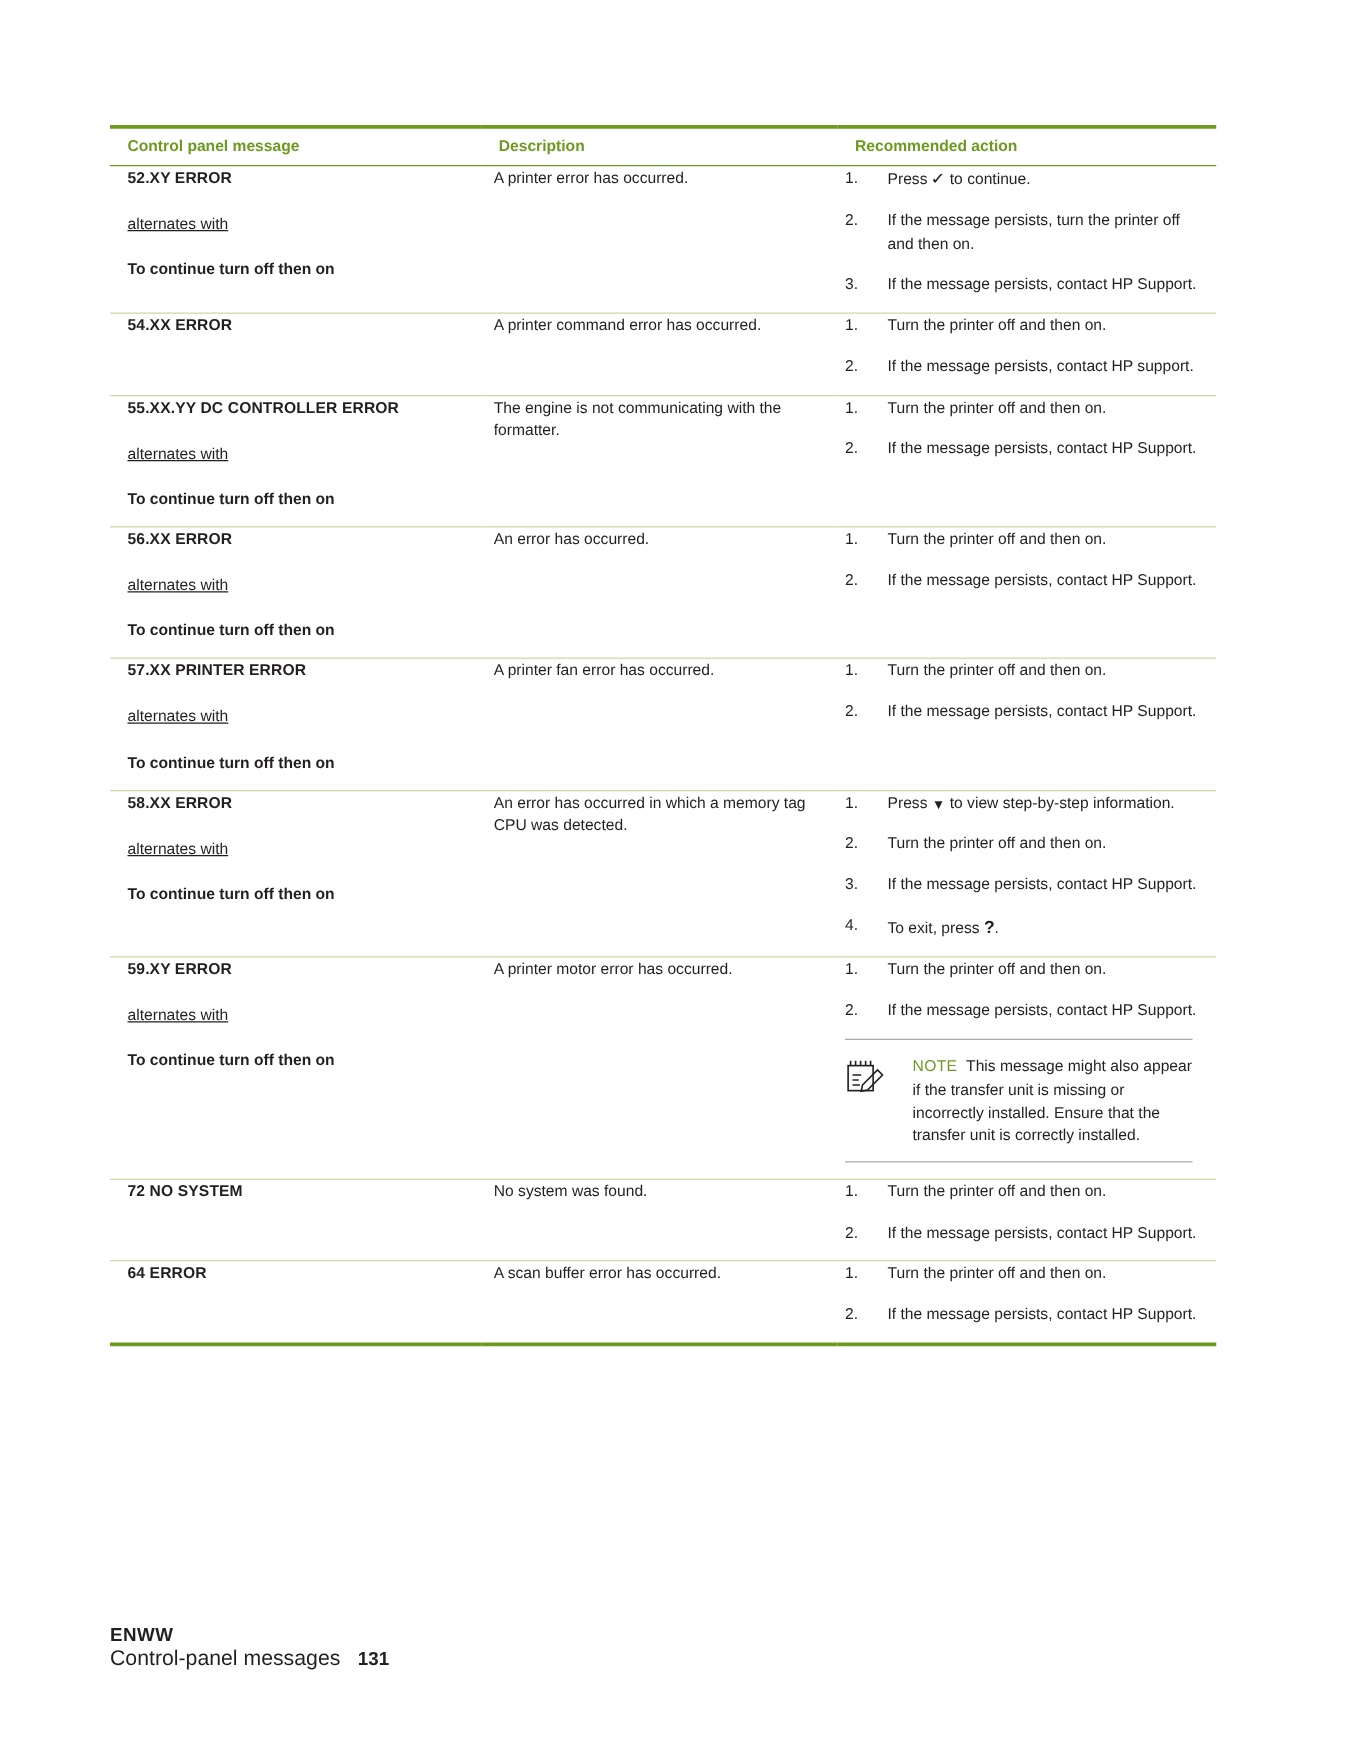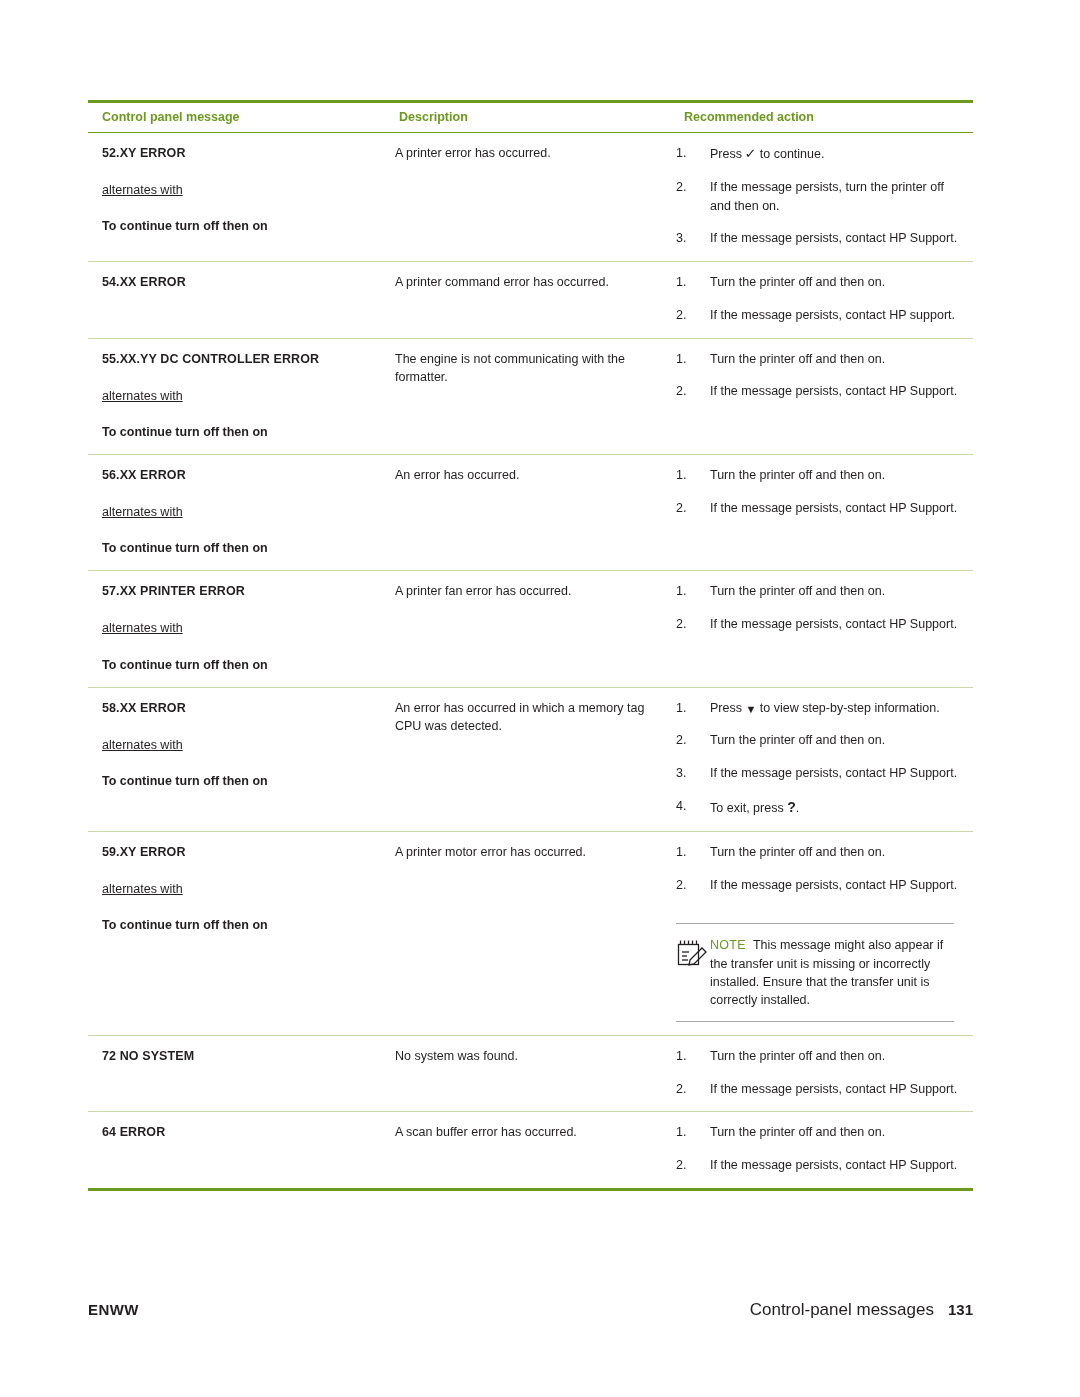--- a/index.html
+++ b/index.html
@@ -40,21 +40,21 @@
     font-size: 12.5px;
     font-weight: bold;
     color: #6c9a1f;
     padding: 7px 8px 8px 14px;
     border-top: 3px solid #6c9a1f;
     border-bottom: 1px solid #6c9a1f;
     vertical-align: top;
   }
   tbody td {
     vertical-align: top;
-    padding: 11px 10px 13px 14px;
+    padding: 0 10px 13px 14px;
     border-bottom: 1px solid #c9d9a8;
     font-size: 12.5px;
     line-height: 1.45;
   }
   tbody tr:last-child td {
     border-bottom: 3px solid #6c9a1f;
   }
   td.col1 { padding-left: 14px; }
   td.col2 { padding-left: 10px; }
   td.col3 { padding-left: 6px; }
@@ -121,26 +121,26 @@
     position: relative;
     top: 1px;
   }
   .glyph-q {
     display: inline-block;
     font-weight: bold;
     font-size: 14px;
   }
   
   .notebox {
-    margin-top: 29px;
+    margin-top: 14px;
     border-top: 1px solid #a9a9a9;
     border-bottom: 1px solid #a9a9a9;
     padding: 12px 0 12px 0;
     display: flex;
-    gap: 0;
+    gap: 20px;
     width: 278px;
   }
   .noteicon {
     width: 34px;
     flex: 0 0 34px;
     padding-top: 2px;
   }
   .notetext {
     font-size: 12.5px;
     line-height: 1.45;
@@ -153,20 +153,21 @@
   
   .footer {
     position: absolute;
     left: 88px;
     top: 1300px;
     width: 885px;
     display: flex;
     justify-content: space-between;
     align-items: baseline;
     font-size: 15px;
+    flex-direction: column;
   }
   .footer .left {
     font-weight: bold;
     letter-spacing: 0.4px;
   }
   .footer .right {
     font-size: 17px;
   }
   .footer .pagenum {
     font-weight: bold;

